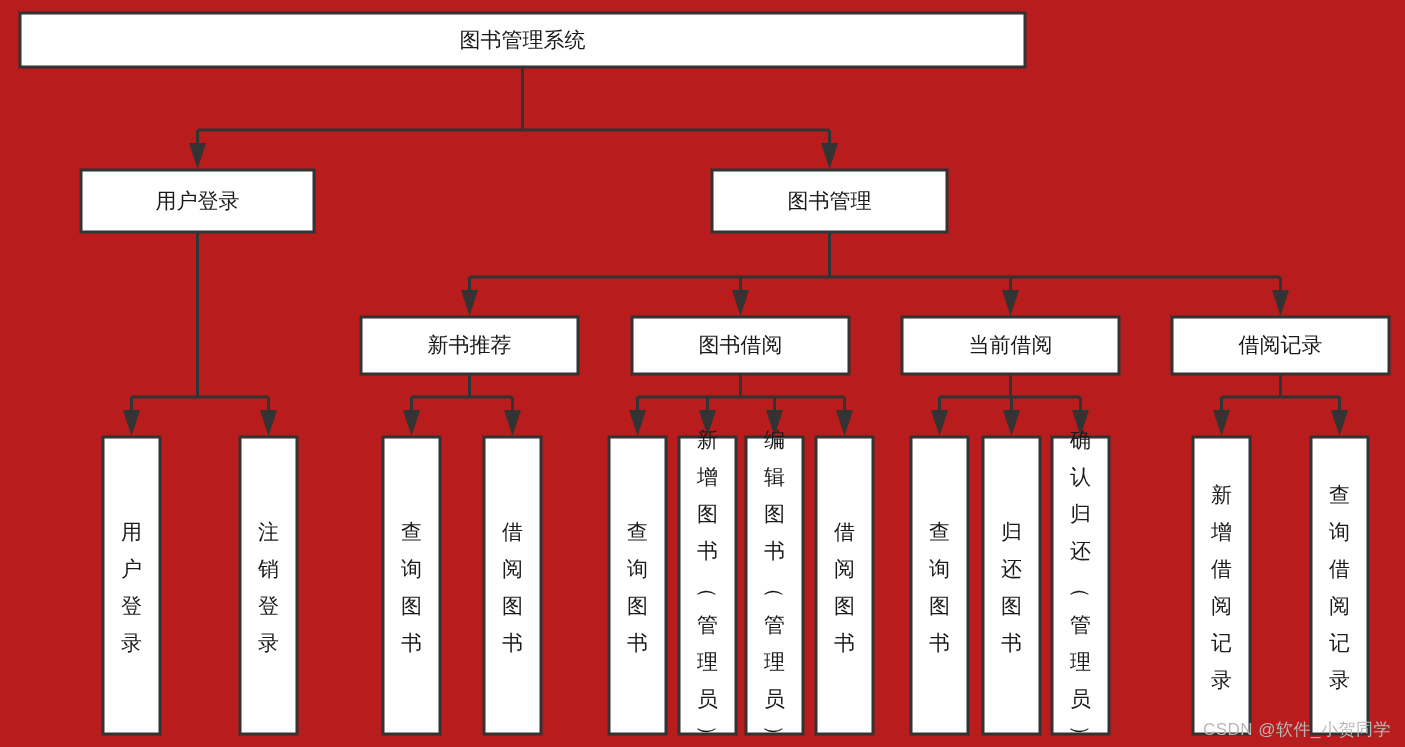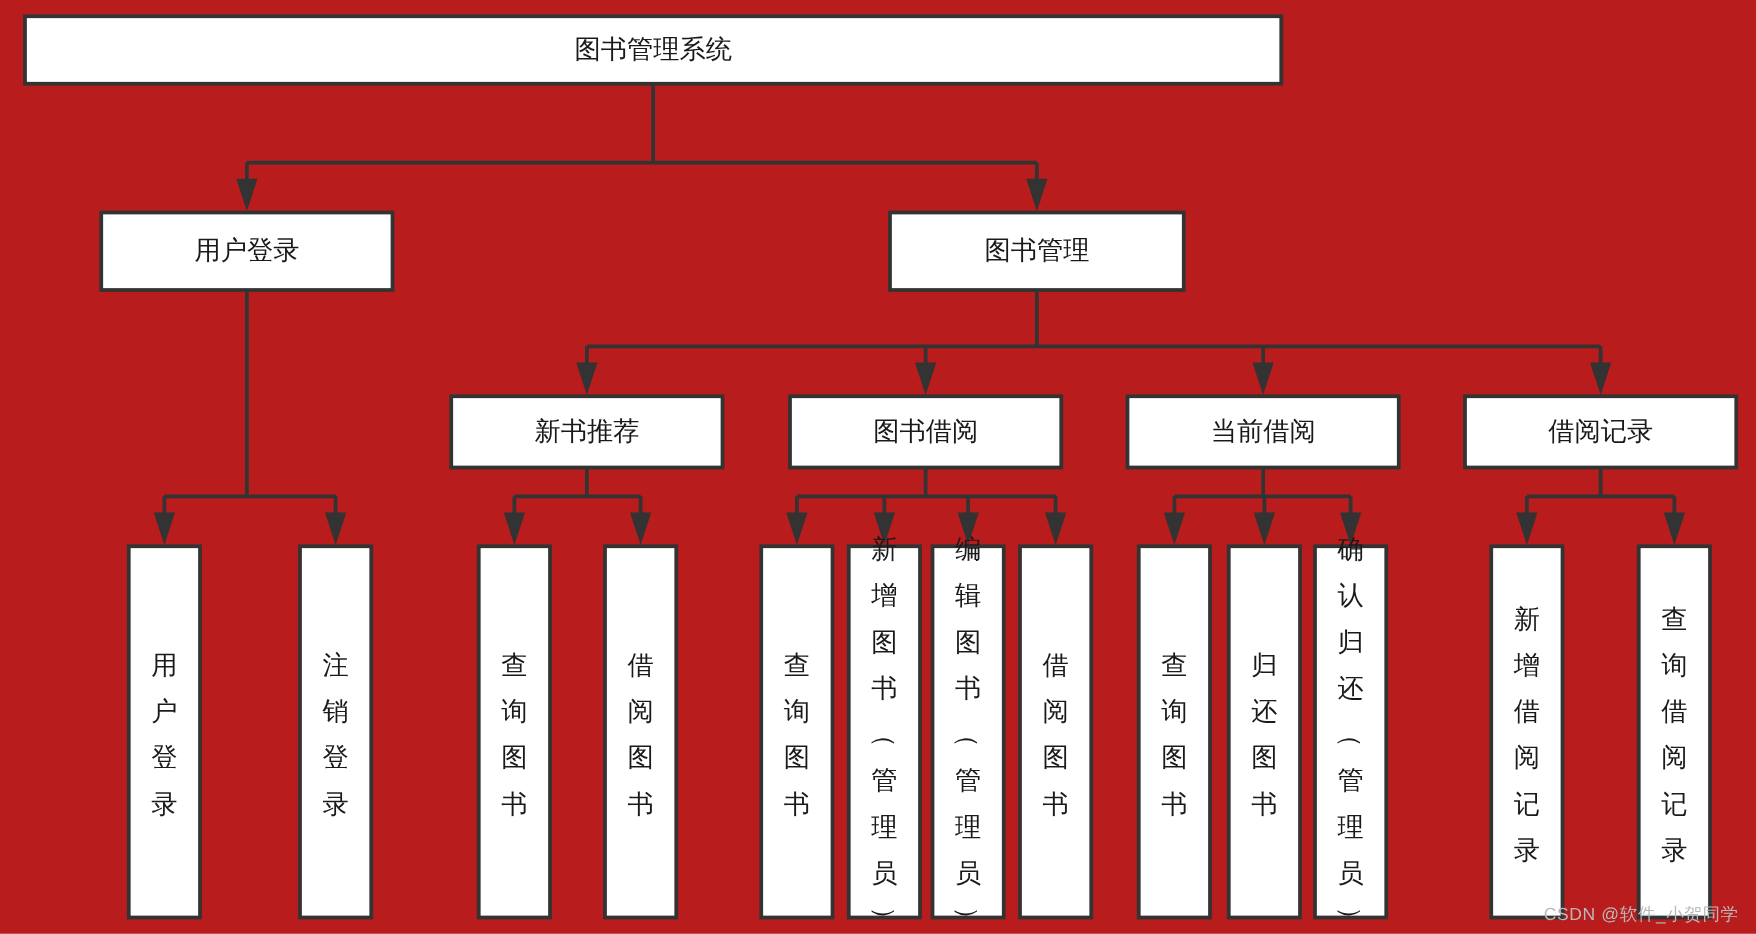--- a/index.html
+++ b/index.html
@@ -51,21 +51,21 @@
     font-family: "Liberation Sans", "DejaVu Sans", sans-serif;
     fill: #1a1a1a;
     font-size: 21px;
     text-anchor: middle;
   }
   .watermark {
     position: absolute;
     right: 14px;
     bottom: 6px;
     font-family: "Liberation Sans", "DejaVu Sans", sans-serif;
-    font-size: 14px;
+    font-size: 17px;
     color: #b8b8b8;
     letter-spacing: 0.5px;
     white-space: nowrap;
     pointer-events: none;
   }
 </style>
 </head>
 <body>
 
 <div id="diagram-root">

